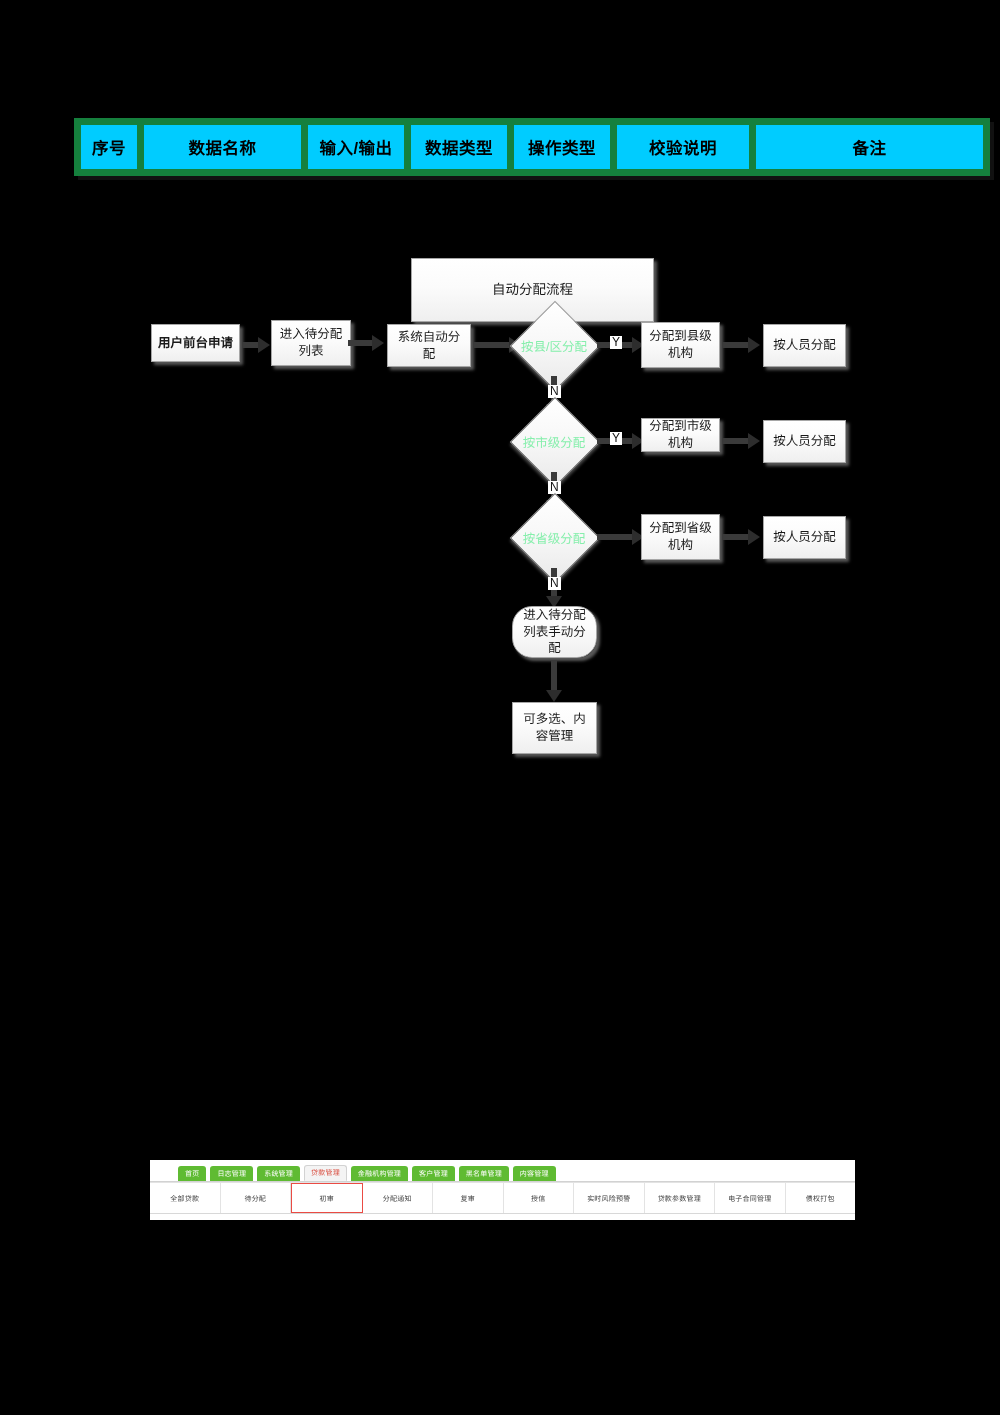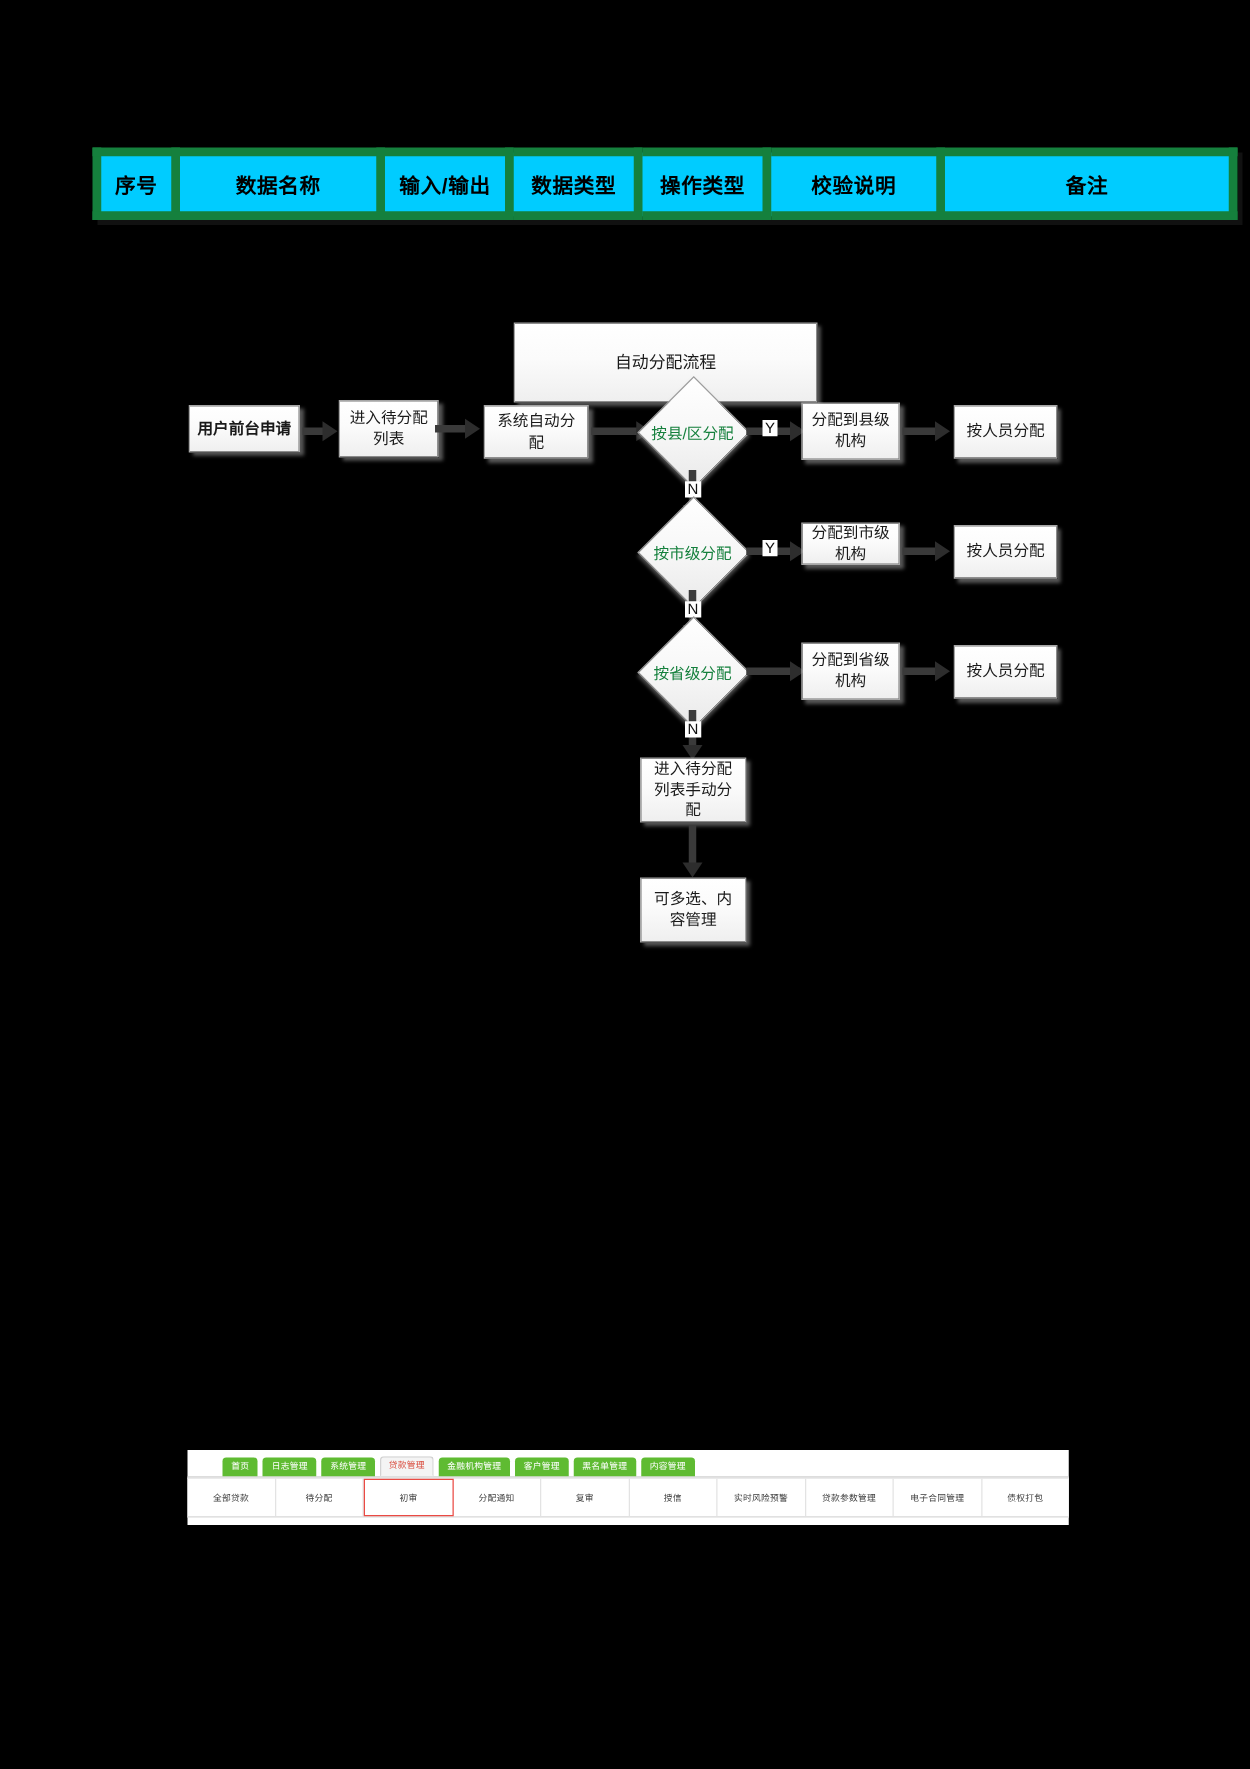--- a/index.html
+++ b/index.html
@@ -97,21 +97,21 @@
     margin-top: -31px;
     transform: rotate(45deg);
     background: linear-gradient(135deg, #ffffff 0%, #f7f7f7 50%, #e9e9e9 100%);
     border: 1px solid #9d9d9d;
     box-shadow: 2px 2px 3px rgba(150,150,150,0.5);
   }
   .diamond .dtxt {
     position: relative;
     z-index: 2;
     font-size: 12.5px;
-    color: #15803d;
+    color: #86efac;
     white-space: nowrap;
   }
 
   
   .conn-h {
     position: absolute;
     height: 6px;
     background: #3a3a3a;
   }
   .conn-v {
@@ -314,21 +314,21 @@
   <div class="arrow-r" style="left:748px; top:529px;"></div>
 
   <div class="node" style="left:763px; top:516px; width:83px; height:43px;">
     <span class="txt">按人员分配</span>
   </div>
 
   <div class="conn-v" style="left:551px; top:568px; width:6px; height:32px;"></div>
   <div class="arrow-d" style="left:546px; top:596px;"></div>
   <div class="edge-label" style="left:548px; top:577px;">N</div>
 
-  <div class="node" style="left:512px; top:606px; width:85px; height:52px;">
+  <div class="node" style="left:512px; top:606px; width:85px; height:52px;border-radius:20px;">
     <span class="txt">进入待分配列表手动分配</span>
   </div>
 
   <div class="conn-v" style="left:551px; top:660px; width:6px; height:34px;"></div>
   <div class="arrow-d" style="left:546px; top:690px;"></div>
 
   <div class="node" style="left:512px; top:702px; width:85px; height:52px;">
     <span class="txt">可多选、内容管理</span>
   </div>
 

